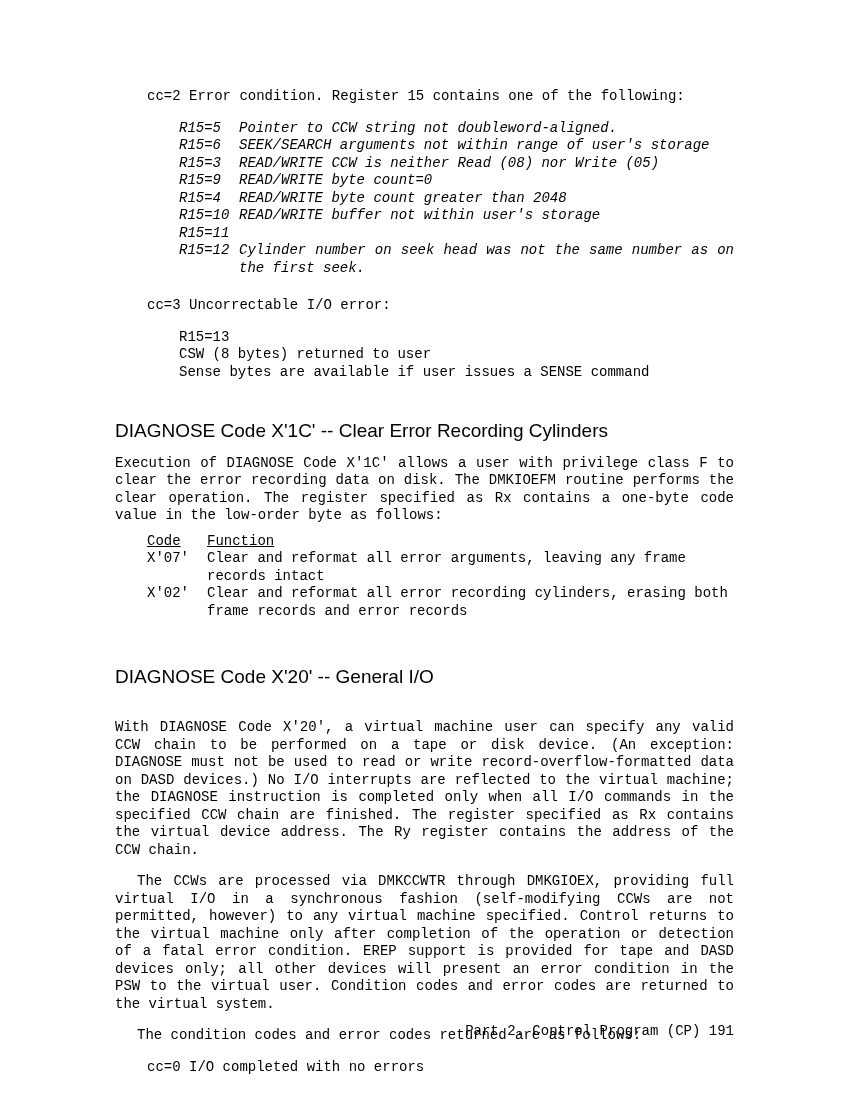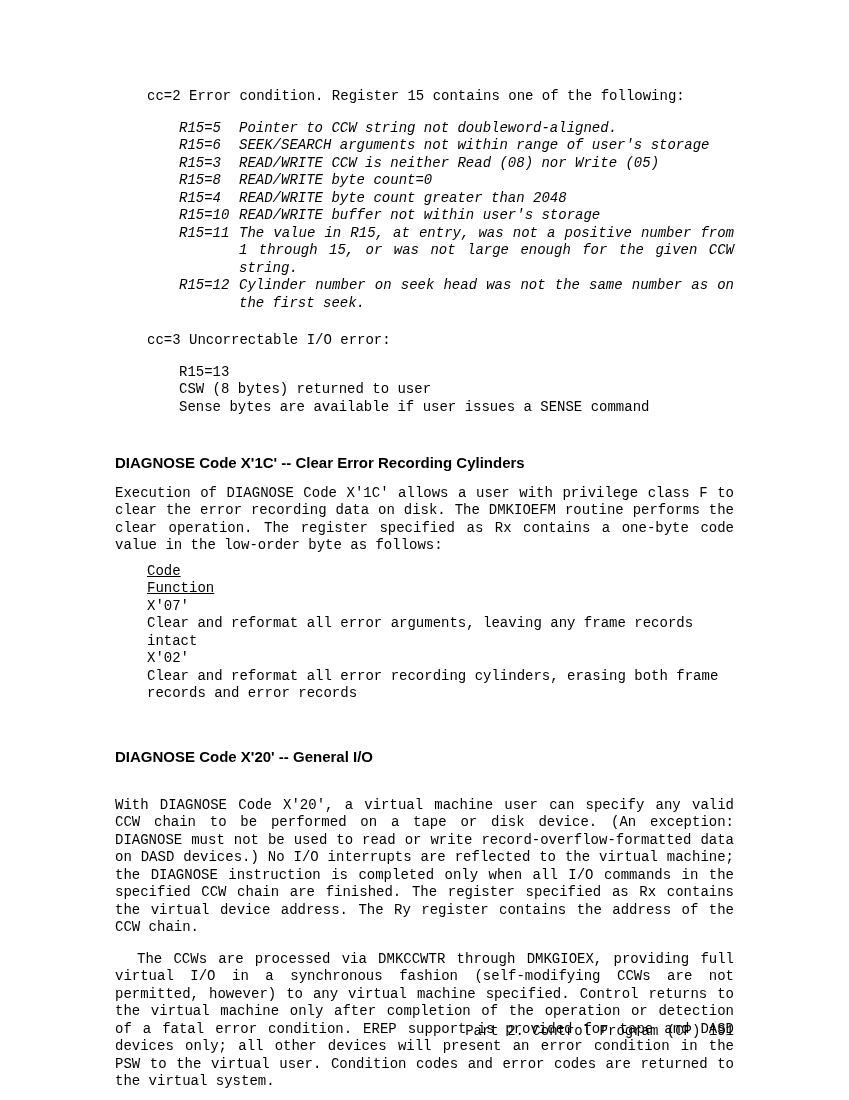--- a/index.html
+++ b/index.html
@@ -10,22 +10,22 @@
       margin: 0;
       padding: 88px 115px 60px 115px;
       box-sizing: border-box;
       background: #ffffff;
       color: #000000;
       position: relative;
       line-height: 1.25;
     }
     .heading {
       font-family: Arial, Helvetica, sans-serif;
-      font-weight: bold;
-      font-size: 15px;
+      font-weight: normal;
+      font-size: 19px;
       margin-top: 38px;
       margin-bottom: 12px;
     }
     .cc-block {
       margin-left: 32px;
       margin-bottom: 20px;
     }
     .cc-label {
       margin-bottom: 4px;
     }
@@ -53,21 +53,20 @@
     }
     .para-indent {
       text-indent: 22px;
     }
     .code-table {
       margin-left: 32px;
       margin-bottom: 6px;
     }
     .code-row {
       display: flex;
-      flex-direction: column;
     }
     .code-key {
       min-width: 60px;
       flex-shrink: 0;
     }
     .code-val {
       flex: 1;
     }
     .underline {
       text-decoration: underline;
@@ -92,34 +91,33 @@
       </div>
     <div class="r15-row">
         <div class="r15-key">R15=6</div>
         <div class="r15-val">SEEK/SEARCH arguments not within range of user's storage</div>
       </div>
     <div class="r15-row">
         <div class="r15-key">R15=3</div>
         <div class="r15-val">READ/WRITE CCW is neither Read (08) nor Write (05)</div>
       </div>
     <div class="r15-row">
-        <div class="r15-key">R15=8</div>
+        <div class="r15-key">R15=9</div>
         <div class="r15-val">READ/WRITE byte count=0</div>
       </div>
     <div class="r15-row">
         <div class="r15-key">R15=4</div>
         <div class="r15-val">READ/WRITE byte count greater than 2048</div>
       </div>
     <div class="r15-row">
         <div class="r15-key">R15=10</div>
         <div class="r15-val">READ/WRITE buffer not within user's storage</div>
       </div>
     <div class="r15-row">
         <div class="r15-key">R15=11</div>
-        <div class="r15-val">The value in R15, at entry, was not a positive number from 1 through 15, or was not large enough for the given CCW string.</div>
       </div>
     <div class="r15-row">
         <div class="r15-key">R15=12</div>
         <div class="r15-val">Cylinder number on seek head was not the same number as on the first seek.</div>
       </div>
   </div>
 </div>
 
 <div class="cc-block">
   <div class="cc-label">cc=3 Uncorrectable I/O error:</div>

